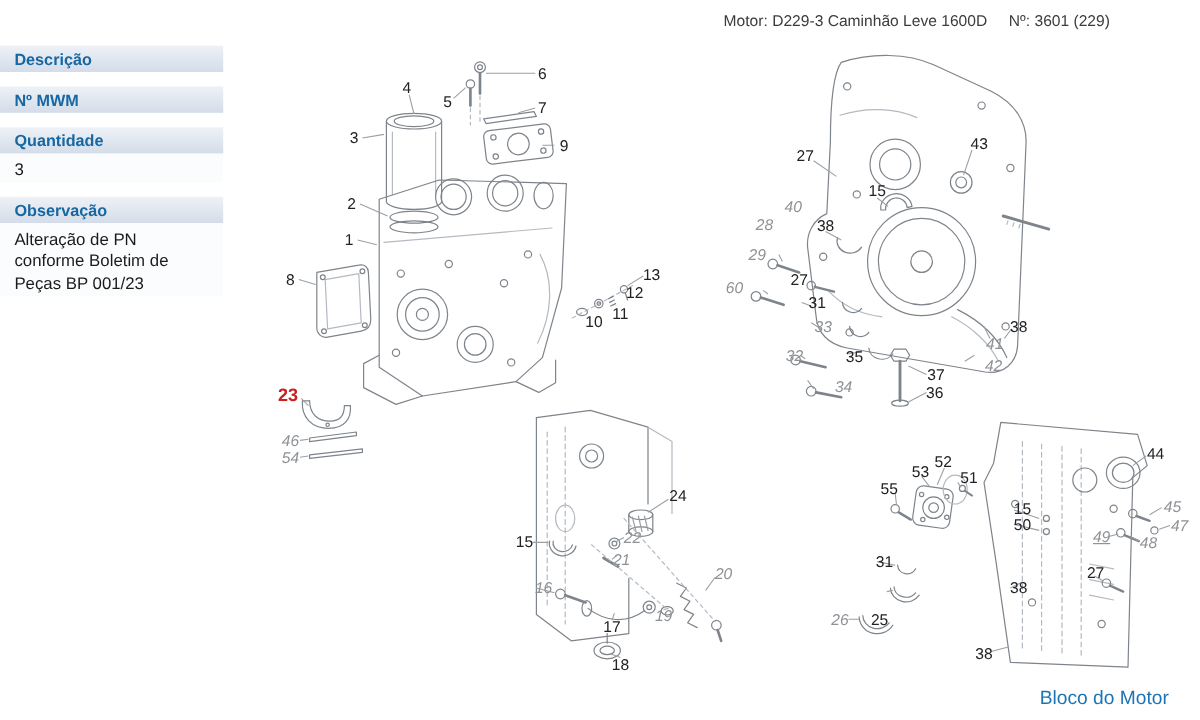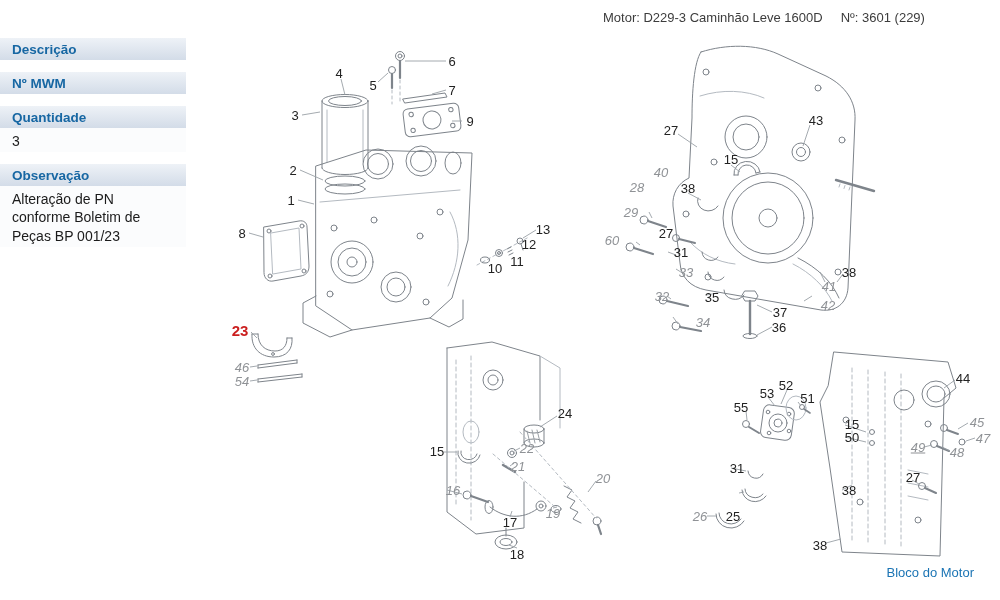--- a/index.html
+++ b/index.html
@@ -34,22 +34,22 @@
   }
 
   .co {
     position:absolute; transform:translate(-50%,-50%);
     font-size:13px; color:#222; cursor:pointer; user-select:none; line-height:1;
   }
   .co.outline { color:#8f9296; font-style:italic; }
   .co.selected { color:var(--selected,#cb1f1f); font-weight:bold; font-size:15px; }
 
   .footer-link {
-    position:absolute; right:26px; bottom:20px;
-    font-size:13px; color:var(--link,#1b74b4);
+    position:absolute; right:26px; bottom:8px;
+    font-size:16px; color:var(--link,#1b74b4);
     text-decoration:none; cursor:pointer;
   }
 </style>
 </head>
 <body>
 
 <div class="stage">
 
   <div class="diagram">
     <svg class="art" width="1000" height="600" viewBox="0 0 1000 600" xmlns="http://www.w3.org/2000/svg">

